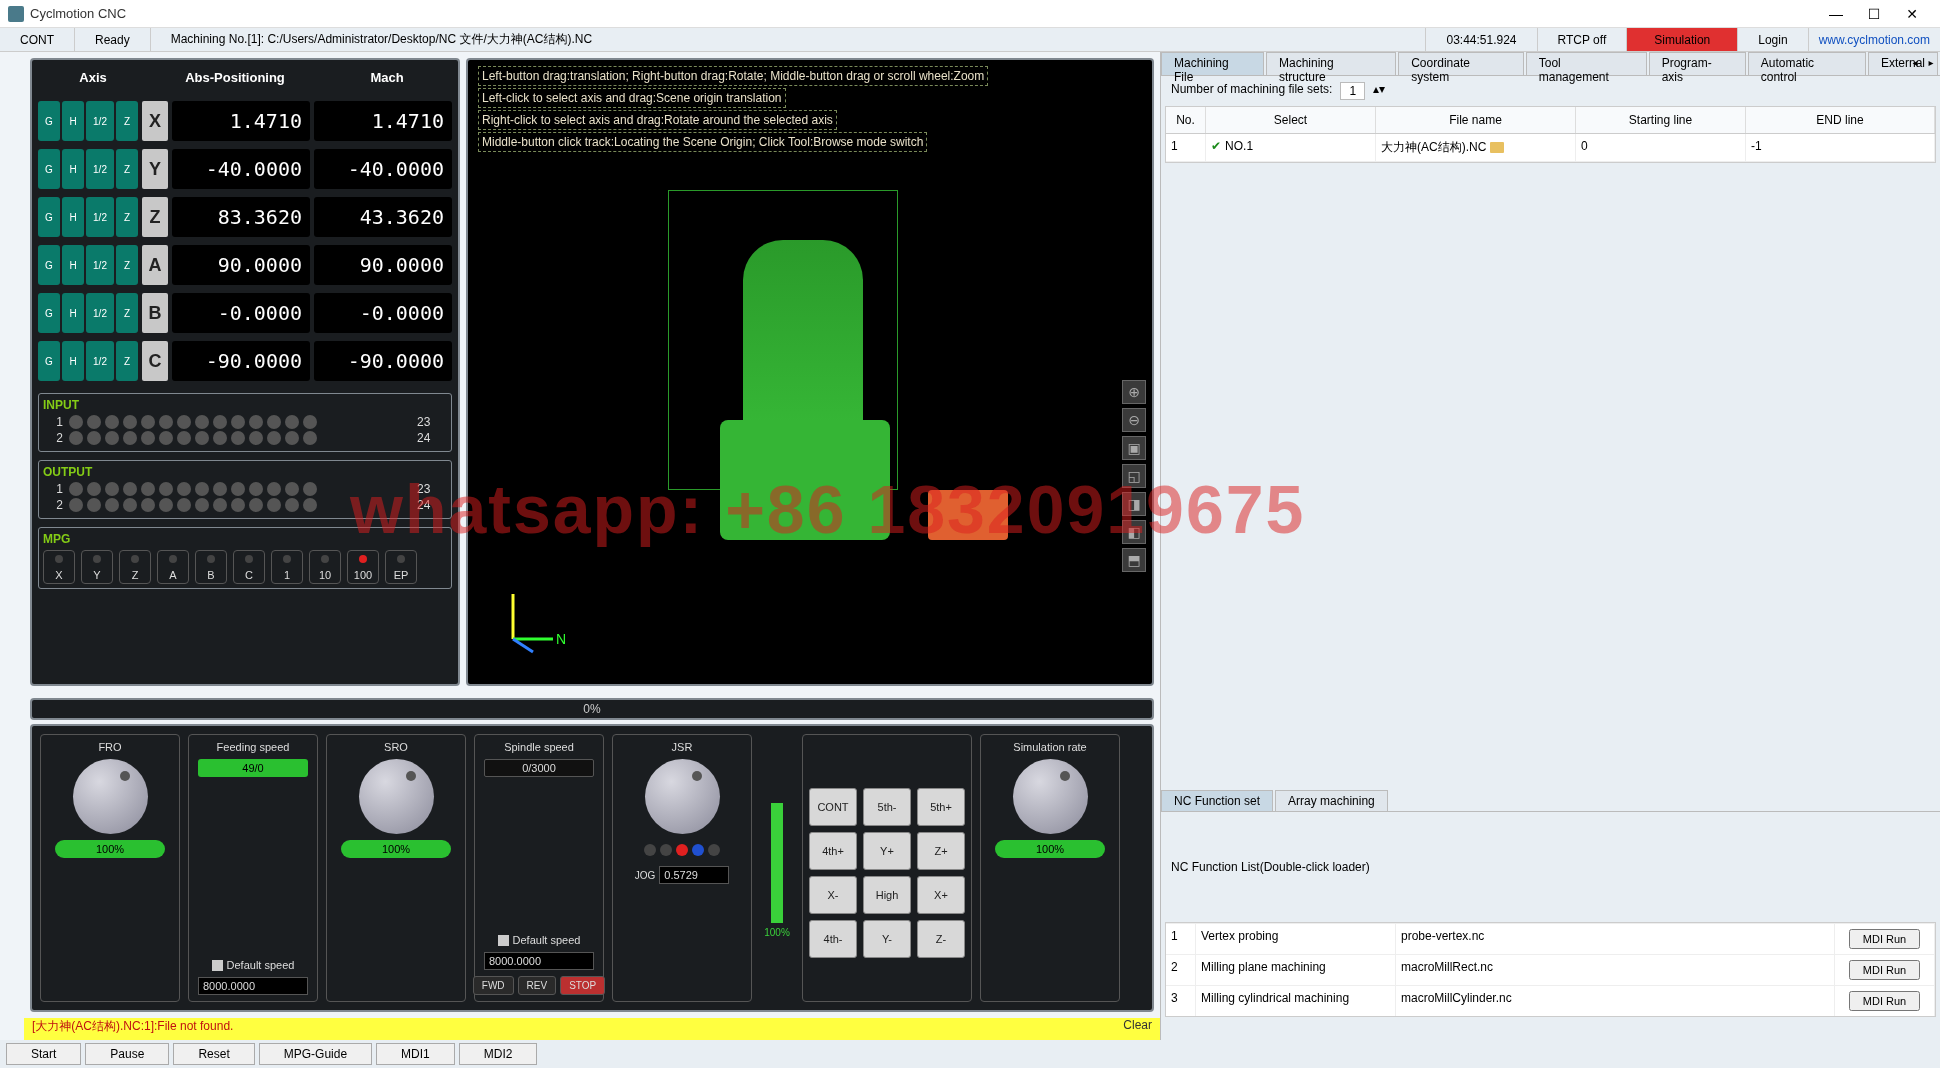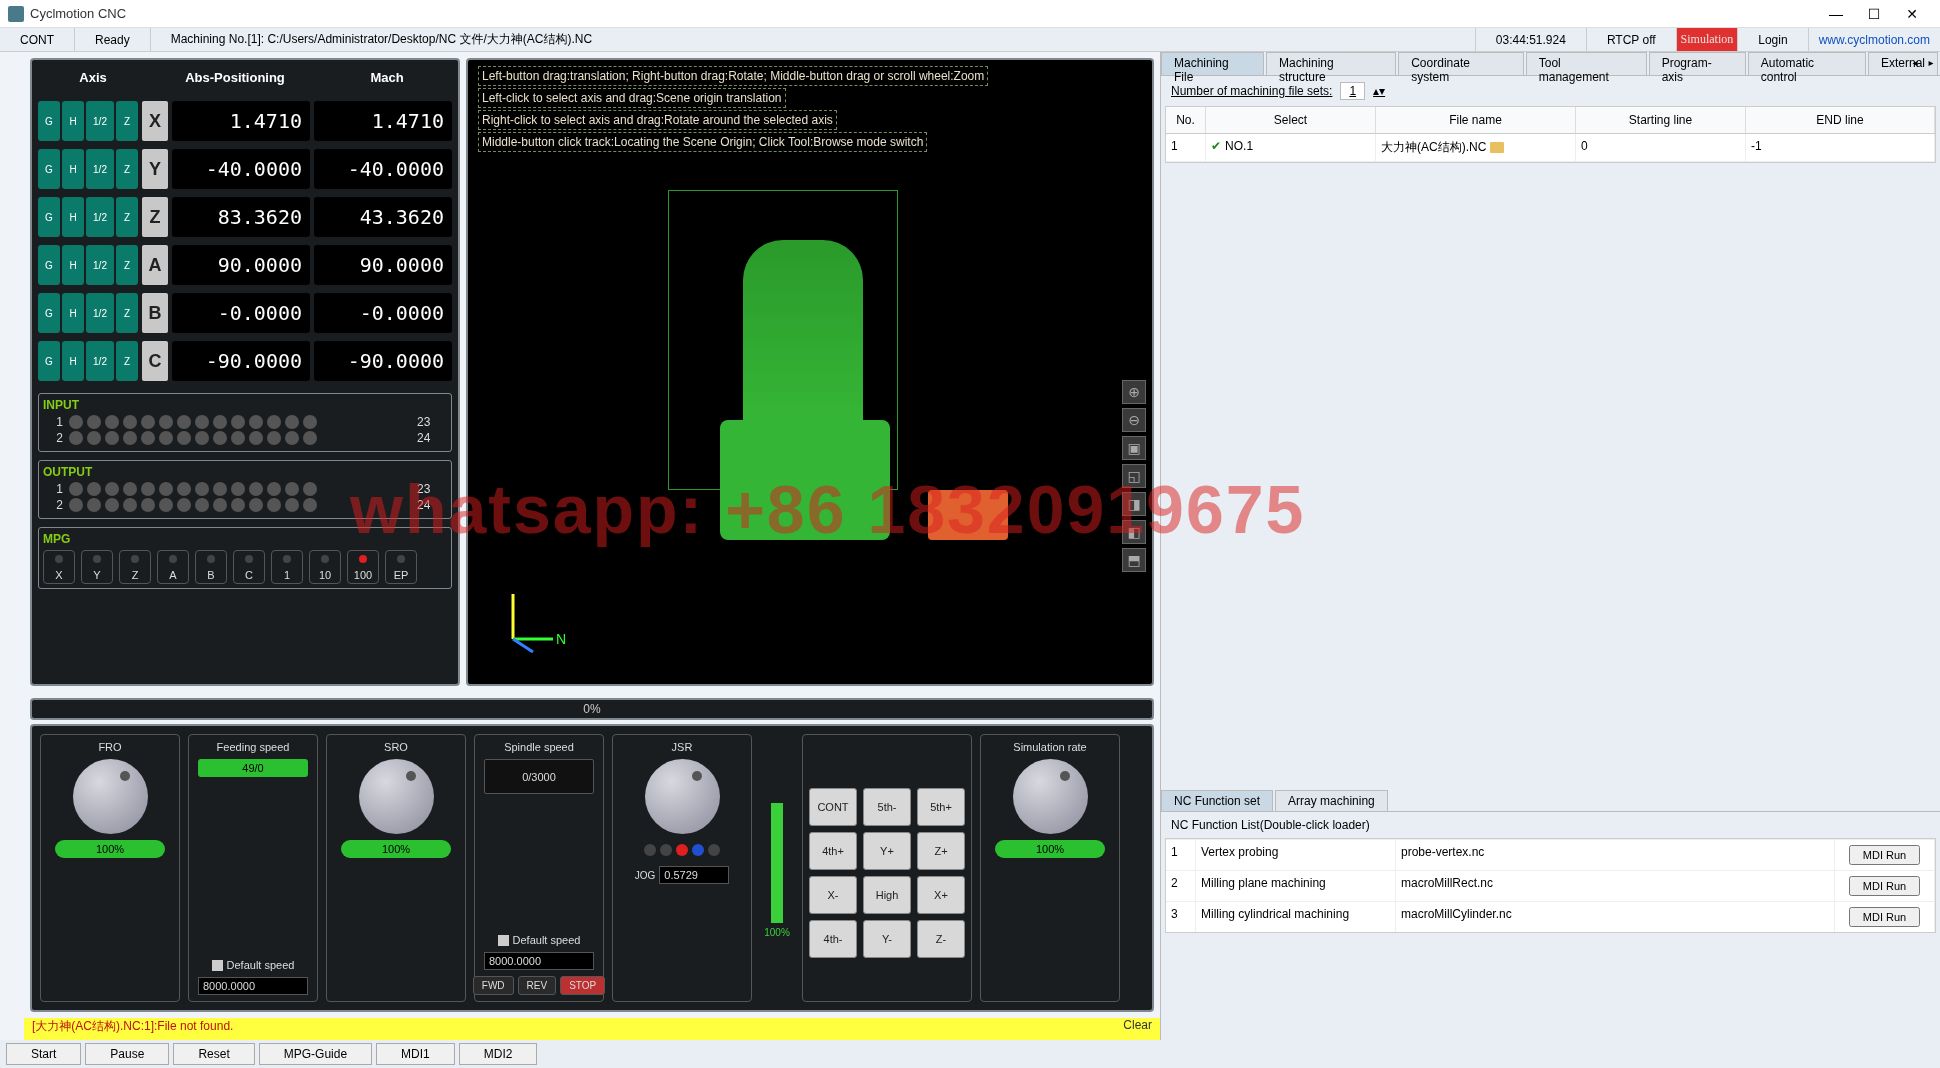--- a/index.html
+++ b/index.html
@@ -6,21 +6,21 @@
 body { background: #f0f4f8; width: 1940px; height: 1068px; overflow: hidden; font-size: 12px; }
 
 .titlebar { height: 28px; background: #fff; display: flex; align-items: center; padding: 0 8px; border-bottom: 1px solid #ddd; }
 .titlebar .icon { width: 16px; height: 16px; background: #4a7a8a; border-radius: 2px; margin-right: 6px; }
 .titlebar .title { font-size: 13px; color: #333; flex: 1; }
 .titlebar .winbtns { display: flex; gap: 18px; padding-right: 10px; }
 .titlebar .winbtn { width: 20px; height: 20px; display: flex; align-items: center; justify-content: center; cursor: pointer; font-size: 14px; }
 
 .statusbar { height: 24px; background: #e8eef3; display: flex; align-items: center; border-bottom: 1px solid #ccc; font-size: 12px; }
 .statusbar .cell { padding: 0 20px; border-right: 1px solid #ccc; height: 100%; display: flex; align-items: center; }
-.statusbar .sim { background: #e03030; color: #e5e5e5; padding: 0 4px; font-family: Liberation Serif, serif; }
+.statusbar .sim { background: #e03030; color: #000000; padding: 0 27px; }
 .statusbar .link { color: #1050c0; padding: 0 10px; }
 
 .main { display: flex; height: calc(100% - 80px); }
 
 .left { width: 1160px; display: flex; flex-direction: column; padding-left: 24px; }
 .right { flex: 1; background: #e8eef3; border-left: 1px solid #bbb; display: flex; flex-direction: column; }
 
 .upper { display: flex; height: 640px; padding: 6px; gap: 6px; }
 
 .axis-panel { width: 430px; background: #1a1d20; border: 2px solid #808890; border-radius: 4px; color: #e0e0e0; padding: 6px; display: flex; flex-direction: column; gap: 8px; }
@@ -68,21 +68,21 @@
 .progress { height: 22px; background: #1a1d20; border: 2px solid #808890; border-radius: 4px; display: flex; align-items: center; justify-content: center; color: #ccc; font-size: 12px; }
 
 .controls { flex: 1; background: #1a1d20; border: 2px solid #808890; border-radius: 4px; display: flex; gap: 8px; padding: 8px; }
 .ctrl-group { border: 1px solid #555; border-radius: 4px; padding: 6px; display: flex; flex-direction: column; align-items: center; gap: 6px; color: #ddd; }
 .ctrl-group.narrow { width: 140px; }
 .ctrl-group.med { width: 130px; }
 .knob { width: 75px; height: 75px; border-radius: 50%; background: radial-gradient(circle at 35% 30%, #d8d8e0, #8a8a9a); position: relative; }
 .knob::after { content: ''; position: absolute; top: 12px; right: 18px; width: 10px; height: 10px; border-radius: 50%; background: #555; }
 .pct-ind { width: 110px; height: 18px; background: #2ac030; border-radius: 9px; display: flex; align-items: center; justify-content: center; color: #000; font-size: 11px; }
 .ctrl-label { font-size: 11px; }
-.speed-disp { width: 110px; height: 35px; border: 1px solid #555; border-radius: 2px; display: flex; align-items: center; justify-content: center; background: #111; font-size: 11px; }
+.speed-disp { width: 110px; height: 18px; border: 1px solid #555; border-radius: 2px; display: flex; align-items: center; justify-content: center; background: #111; font-size: 11px; }
 .speed-ind { width: 110px; height: 18px; background: #2ac030; border-radius: 3px; display: flex; align-items: center; justify-content: center; color: #000; font-size: 11px; }
 .chk-row { display: flex; align-items: center; gap: 4px; font-size: 11px; }
 .chk { width: 11px; height: 11px; background: #ccc; }
 .input-box { width: 110px; height: 18px; background: #000; border: 1px solid #555; color: #ddd; display: flex; align-items: center; padding: 0 4px; font-size: 11px; }
 .btn-row { display: flex; gap: 4px; }
 .small-btn { padding: 3px 8px; border: 1px solid #555; border-radius: 3px; background: #2a2a2a; color: #ddd; font-size: 10px; }
 .small-btn.stop { background: #bb3030; }
 
 .jog-col { width: 34px; display: flex; flex-direction: column; justify-content: center; font-size: 11px; color: #ddd; text-align: center; }
 .jog-bar { width: 12px; height: 120px; background: #1a4a1a; margin: 4px auto; position: relative; }
@@ -104,36 +104,36 @@
 .bottom-btns { height: 28px; display: flex; align-items: center; padding: 0 6px; gap: 4px; background: #e8eef3; }
 .bot-btn { padding: 3px 24px; border: 1px solid #aaa; background: #f0f0f0; font-size: 12px; }
 
 
 .tabs { display: flex; border-bottom: 1px solid #bbb; background: #e8eef3; height: 24px; position: relative; }
 .tab { padding: 3px 12px; border: 1px solid #bbb; border-bottom: none; background: #e0e6ec; margin-right: 2px; font-size: 12px; cursor: pointer; }
 .tab.active { background: #c8d8e4; }
 .tab-arrow { position: absolute; right: 2px; top: 3px; display: flex; gap: 2px; }
 .tab-arrow span { width: 14px; height: 14px; font-size: 10px; display: flex; align-items: center; justify-content: center; }
 
-.file-count { padding: 6px 10px; font-size: 12px; display: flex; align-items: center; gap: 8px; text-decoration: underline; }
+.file-count { padding: 6px 10px; font-size: 12px; display: flex; align-items: flex-start; gap: 8px; }
 .file-count .box { border: 1px solid #bbb; padding: 1px 8px; background: #fff; }
 
 .table { border: 1px solid #ccc; margin: 0 4px; background: #fff; }
 .table-header { display: flex; background: #f8fafc; border-bottom: 1px solid #ccc; font-size: 12px; }
 .table-header > div { padding: 6px; text-align: center; border-right: 1px solid #ddd; }
 .table-row { display: flex; font-size: 12px; border-bottom: 1px solid #eee; }
 .table-row > div { padding: 5px; border-right: 1px solid #eee; }
 .col-no { width: 40px; }
 .col-sel { width: 170px; }
 .col-fname { width: 200px; }
 .col-sline { width: 170px; }
 .col-eline { flex: 1; }
 
 .right-mid { flex: 1; }
-.right-lower { height: 250px; display: flex; flex-direction: column; }
+.right-lower { height: 250px; display: flex; flex-direction: column; gap: 42px; }
 
 .sub-tabs { display: flex; border-bottom: 1px solid #bbb; background: #e8eef3; }
 .sub-tab { padding: 3px 12px; border: 1px solid #bbb; border-bottom: none; background: #e0e6ec; margin-right: 2px; font-size: 12px; }
 .sub-tab.active { background: #c8d8e4; }
 
 .sub-label { padding: 6px 10px; font-size: 12px; }
 
 .fn-table { margin: 0 4px; background: #fff; border: 1px solid #ccc; }
 .fn-header { display: flex; background: #e0ecf4; }
 .fn-header > div { padding: 6px; font-size: 12px; text-align: center; border-right: 1px solid #ccc; }

